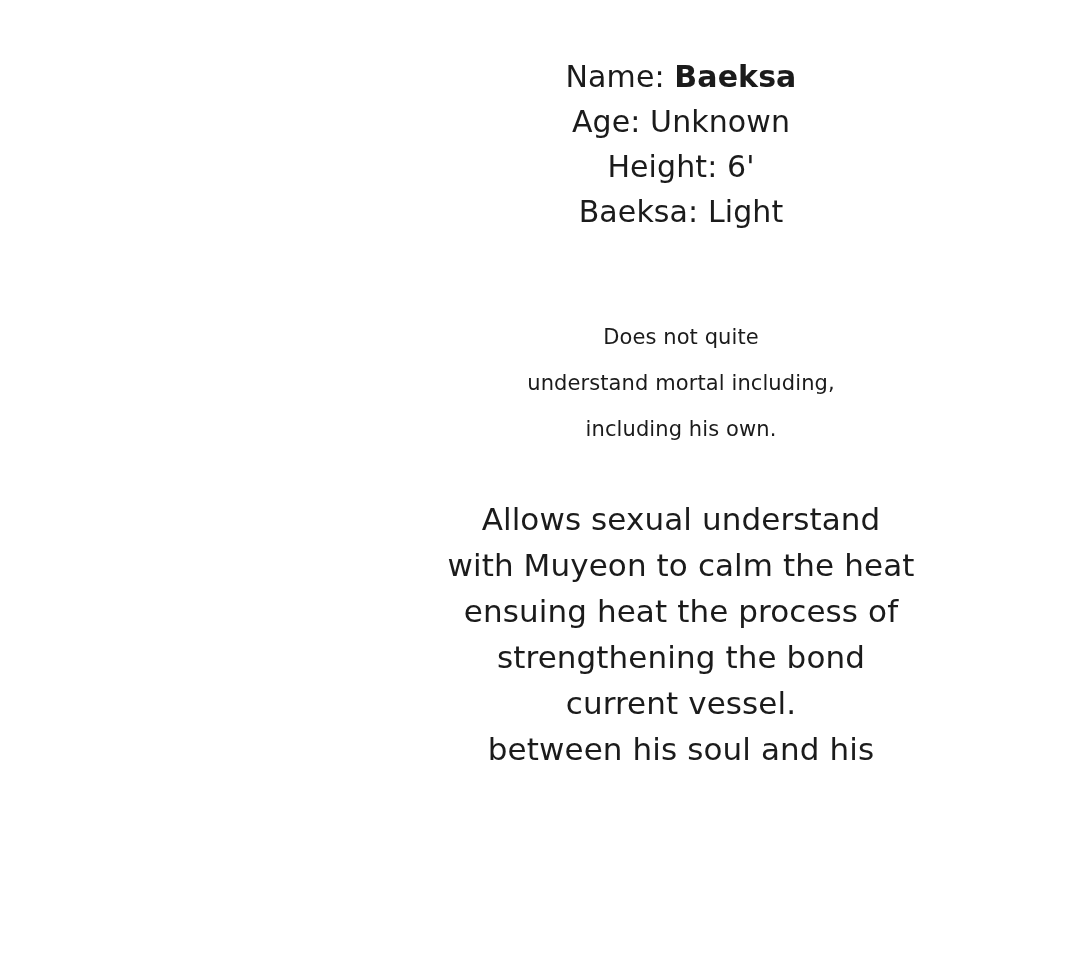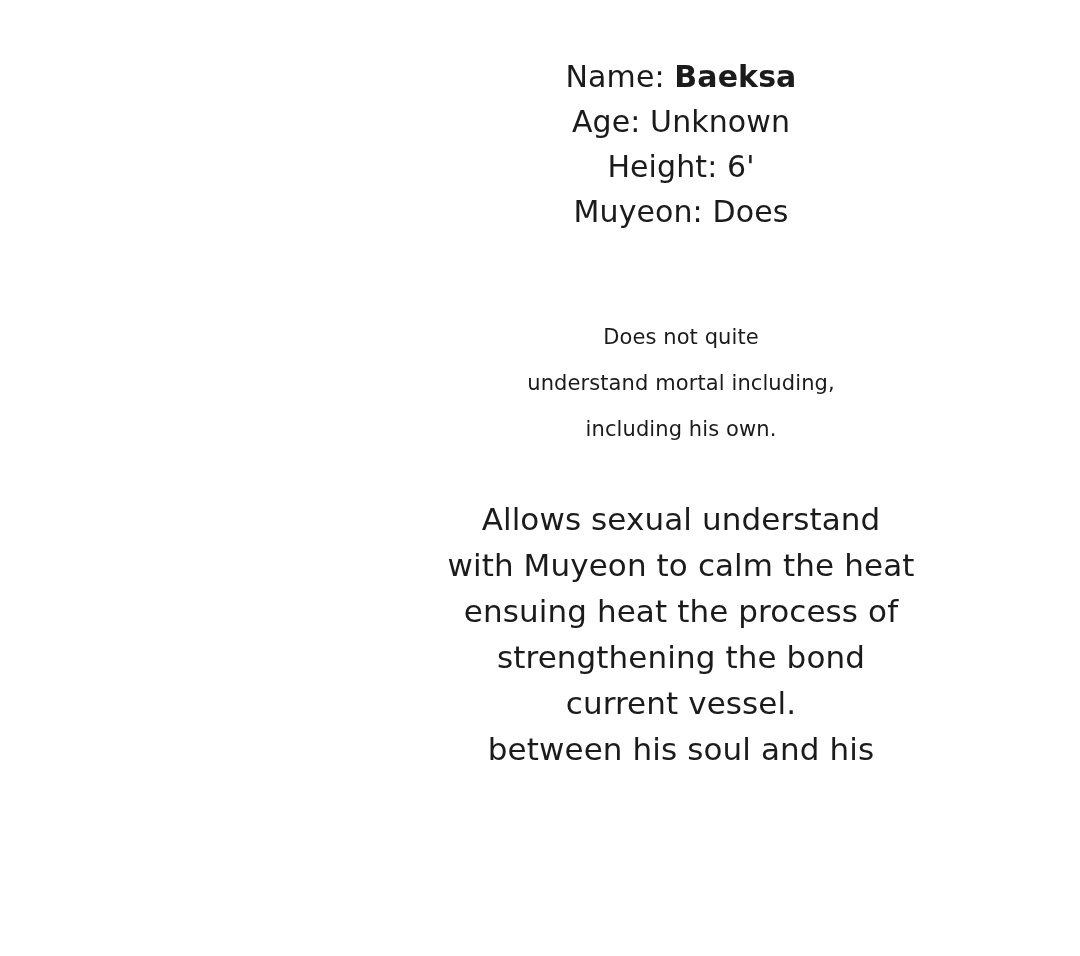--- a/index.html
+++ b/index.html
@@ -61,21 +61,21 @@
 </head>
 <body>
 
 <div class="page">
   <div class="card">
 
     <div class="block">
       <div class="line stat-line"><span class="label">Name:</span> <span class="value-strong">Baeksa</span></div>
       <div class="line stat-line"><span class="label">Age:</span> <span>Unknown</span></div>
       <div class="line stat-line"><span class="label">Height:</span> <span>6'</span></div>
-      <div class="line stat-line"><span class="label">Muyeon:</span> <span>Does</span></div>
+      <div class="line stat-line"><span class="label">Baeksa:</span> <span>Light</span></div>
     </div>
 
     <div class="gap-sm"></div>
 
 
     <div class="gap-md"></div>
 
     <div class="block">
       <div class="line note-line">Does not quite</div>
       <div class="line note-line">understand mortal including,</div>

